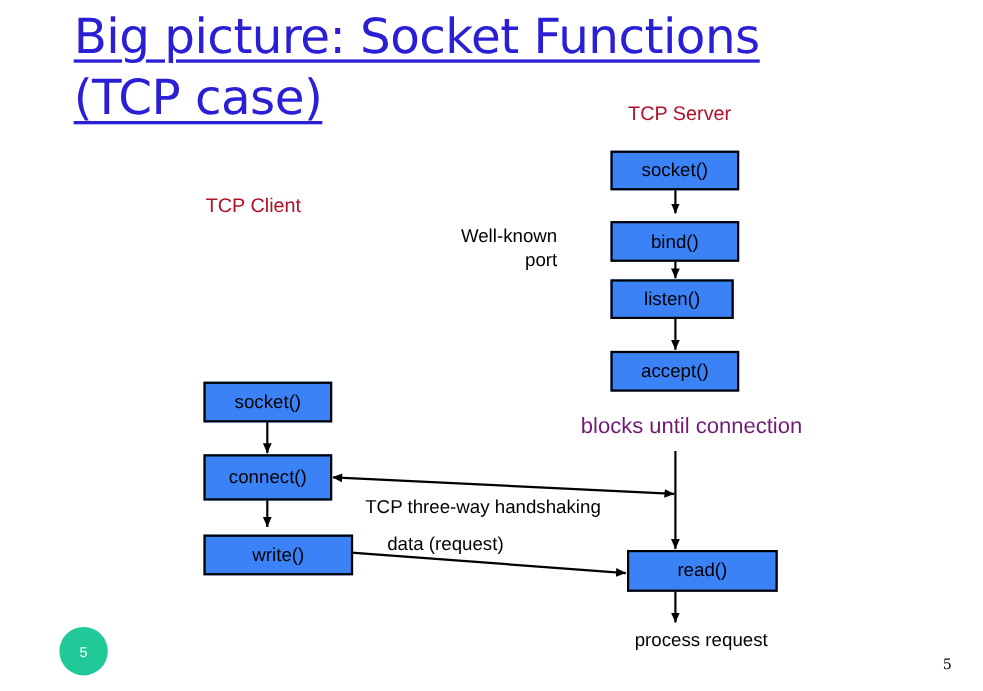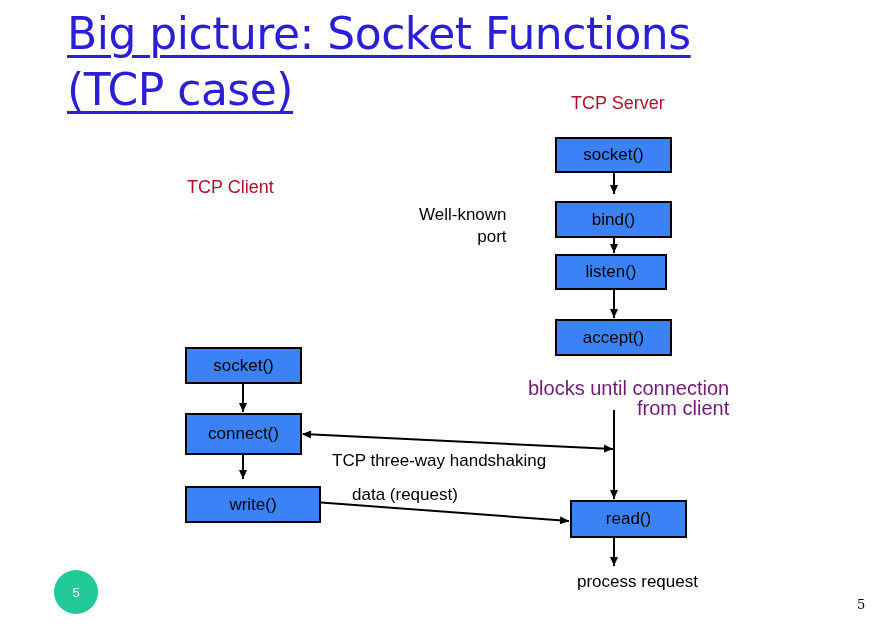--- a/index.html
+++ b/index.html
@@ -50,29 +50,28 @@
 
   <line x1="303" y1="434" x2="613" y2="449" stroke="#000" stroke-width="2" marker-start="url(#ahs)" marker-end="url(#ah)"></line>
 
   <line x1="301" y1="501" x2="569" y2="521" stroke="#000" stroke-width="2" marker-end="url(#ah)"></line>
 </svg>
 
 <div class="box" style="left:555px; top:137px; width:117px; height:36px;">socket()</div>
 <div class="box" style="left:555px; top:201px; width:117px; height:37px;text-align:center;">bind()</div>
 <div class="box" style="left:555px; top:254px; width:112px; height:36px;">listen()</div>
 <div class="box" style="left:555px; top:319px; width:117px; height:37px;">accept()</div>
-<div class="box" style="left:570px; top:500px; width:117px; height:38px;">read()</div>
+<div class="box" style="left:570px; top:500px; width:137px; height:38px;">read()</div>
 
 <div class="box" style="left:185px; top:347px; width:117px; height:37px;">socket()</div>
 <div class="box" style="left:185px; top:413px; width:117px; height:42px;">connect()</div>
 <div class="box" style="left:185px; top:486px; width:136px; height:37px;">write()</div>
 
 <div class="lbl red" style="left:528px; top:378px;">
   <div>blocks until connection</div>
-  <div>from client</div>
 </div>
 
 <div class="lbl" style="left:332px; top:451px;">TCP three-way handshaking</div>
 <div class="lbl" style="left:352px; top:485px;">data (request)</div>
 <div class="lbl" style="left:577px; top:572px;">process request</div>
 
 <div class="badge">5</div>
 <div class="pagenum">5</div>
 
 </body></html>

